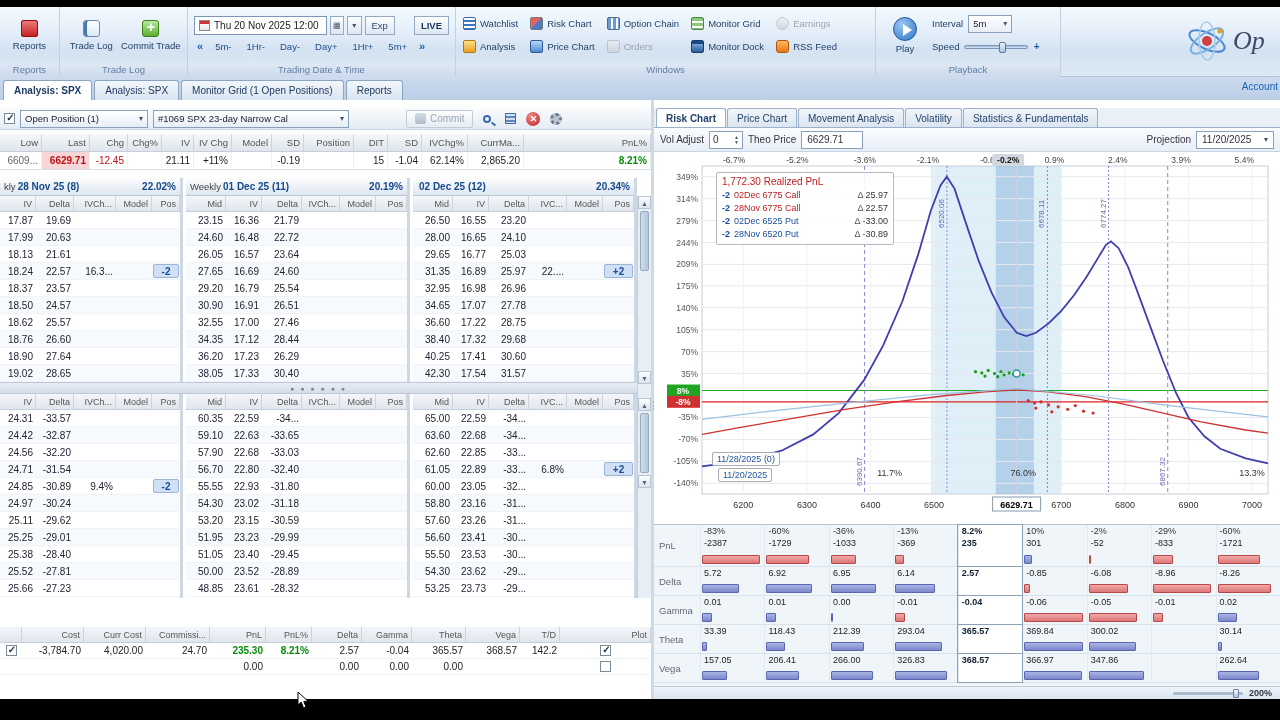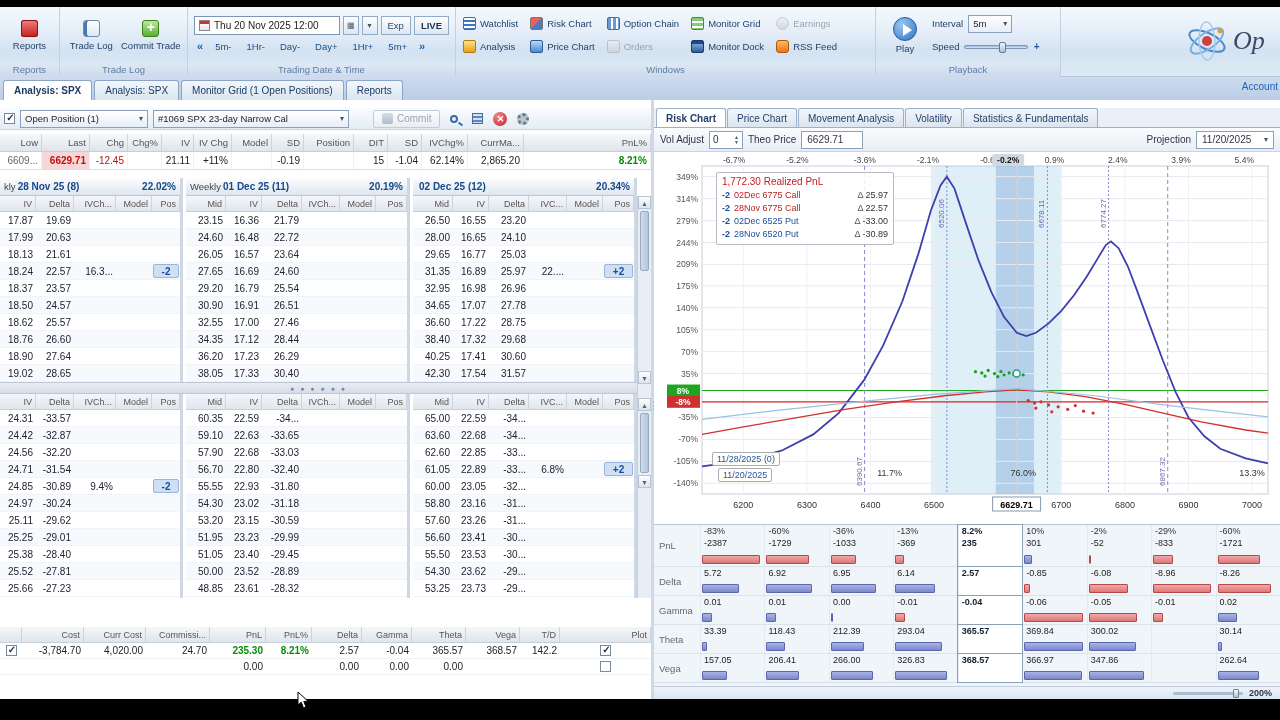--- a/index.html
+++ b/index.html
@@ -20,21 +20,21 @@
   .ic-reports { background:linear-gradient(#f08080,#c41e1e); box-shadow:inset 0 0 0 1px #8c1212; }
   .ic-tradelog { background:linear-gradient(#ffffff,#dce8f4); border:1px solid #6a8cb4; box-shadow:inset 3px 0 0 #4a78b0; }
   .ic-commit { background:linear-gradient(#b8e8a0,#5ab02e); border:1px solid #3c8018; position:relative; }
   .ic-commit::after { content:"+"; position:absolute; left:0; top:-2px; width:100%; text-align:center; color:#fff; font-weight:bold; font-size:14px; }
   .dtrow { display:flex; align-items:center; gap:3px; }
   .dtcol { display:flex; flex-direction:column; gap:3px; justify-content:center; }
   .datefield { display:flex; align-items:center; gap:4px; width:158px; height:19px; background:#fff; border:1px solid #7d96b6; padding:0 4px; font-size:10px; color:#222; }
   .calic { width:11px; height:11px; background:linear-gradient(#fff,#e8e8e8); border:1px solid #888; box-shadow:inset 0 3px 0 #c33; }
   .sqbtn { width:17px; height:19px; background:linear-gradient(#fdfefe,#dde7f1); border:1px solid #93a9c4; display:flex; align-items:center; justify-content:center; color:#456; font-size:8px; }
   .txtbtn { height:19px; padding:0 6px; background:linear-gradient(#fdfefe,#dde7f1); border:1px solid #93a9c4; display:flex; align-items:center; font-size:9.5px; color:#2a4a72; }
-  .txtbtn.live { font-weight:bold; color:#16355c; }
+  .txtbtn.live { font-weight:bold; color:#16355c;margin-left:16px; }
   .navbtn { height:17px; padding:0 5px; font-size:9.5px; color:#1d4e89; display:flex; align-items:center; border:1px solid transparent; border-radius:2px; }
   .navarrow { color:#1a62b0; font-weight:bold; font-size:11px; padding:0 3px; }
   .wingrid { display:grid; grid-template-rows:21px 21px; grid-auto-flow:column; column-gap:6px; row-gap:2px; padding:2px 4px; }
   .winbtn { display:flex; align-items:center; gap:4px; font-size:9.5px; color:#23436b; padding:0 3px; border-radius:2px; white-space:nowrap; }
   .winbtn.disabled { color:#9aa4b0; }
   .winbtn.disabled .ic12 { opacity:.45; }
   .ic12 { width:13px; height:13px; border-radius:2px; flex:0 0 13px; }
   .ic-watchlist { background:repeating-linear-gradient(#fff 0 2px,#3a78c2 2px 4px); border:1px solid #3a6aa8; }
   .ic-analysis { background:linear-gradient(#ffe28a,#e8a020); border:1px solid #b07a10; }
   .ic-risk { background:linear-gradient(135deg,#e86060 50%,#4a7ac8 50%); border:1px solid #777; }
@@ -70,21 +70,21 @@
   .splitter::after { content:"⋮"; position:absolute; top:300px; left:-2px; color:#667; }
 
   
   #leftpanel { position:absolute; left:0; top:0; width:651px; height:599px; overflow:hidden; }
   .posbar { position:absolute; left:0; top:8px; width:651px; height:22px; display:flex; align-items:center; gap:5px; padding:0 4px;
     background:linear-gradient(#fafcfe,#e4ecf5); border-bottom:1px solid #c8d4e2; }
   .cb { display:inline-block; width:11px; height:11px; border:1px solid #7a8a9a; background:#fff; position:relative; flex:0 0 11px; }
   .cb.checked::after { content:"✓"; position:absolute; left:0; top:-2px; width:11px; text-align:center; font-size:10px; color:#234; font-weight:bold; }
   .posdd { width:128px; height:18px; }
   .stratdd { width:196px; height:18px; }
-  .commitbtn { display:flex; align-items:center; gap:4px; height:18px; padding:0 8px; color:#9aa6b4; border:1px solid #c0ccd8; border-radius:2px; background:linear-gradient(#fdfdfd,#e8edf3); margin-left:19px; }
+  .commitbtn { display:flex; align-items:center; gap:4px; height:18px; padding:0 8px; color:#9aa6b4; border:1px solid #c0ccd8; border-radius:2px; background:linear-gradient(#fdfdfd,#e8edf3); margin-left:52px; }
   .commitic { width:11px; height:11px; background:linear-gradient(#bcd,#89a); border-radius:2px; opacity:.6; }
   .iconbtn { width:18px; height:18px; display:flex; align-items:center; justify-content:center; }
   .magic { width:8px; height:8px; border:2px solid #3a6aa8; border-radius:50%; position:relative; }
   .magic::after { content:""; position:absolute; left:6px; top:6px; width:5px; height:2px; background:#3a6aa8; transform:rotate(40deg); }
   .gridic { width:11px; height:11px; background:repeating-linear-gradient(#cfe0f2 0 2px,#5a8ac0 2px 4px); border:1px solid #4a6a98; }
   .xic { width:14px; height:14px; border-radius:50%; background:radial-gradient(circle at 35% 30%,#f08a8a,#c42020); color:#fff; font-size:9px; font-weight:bold; display:flex; align-items:center; justify-content:center; }
   .gearic { width:12px; height:12px; border:3px dotted #687888; border-radius:50%; background:#b8c4d0; }
 
   .stats { position:absolute; left:0; top:34px; width:651px; }
   .thead, .tvals { display:grid; grid-template-columns:42px 48px 38px 34px 32px 38px 40px 32px 50px 34px 34px 46px 56px 1fr; }

